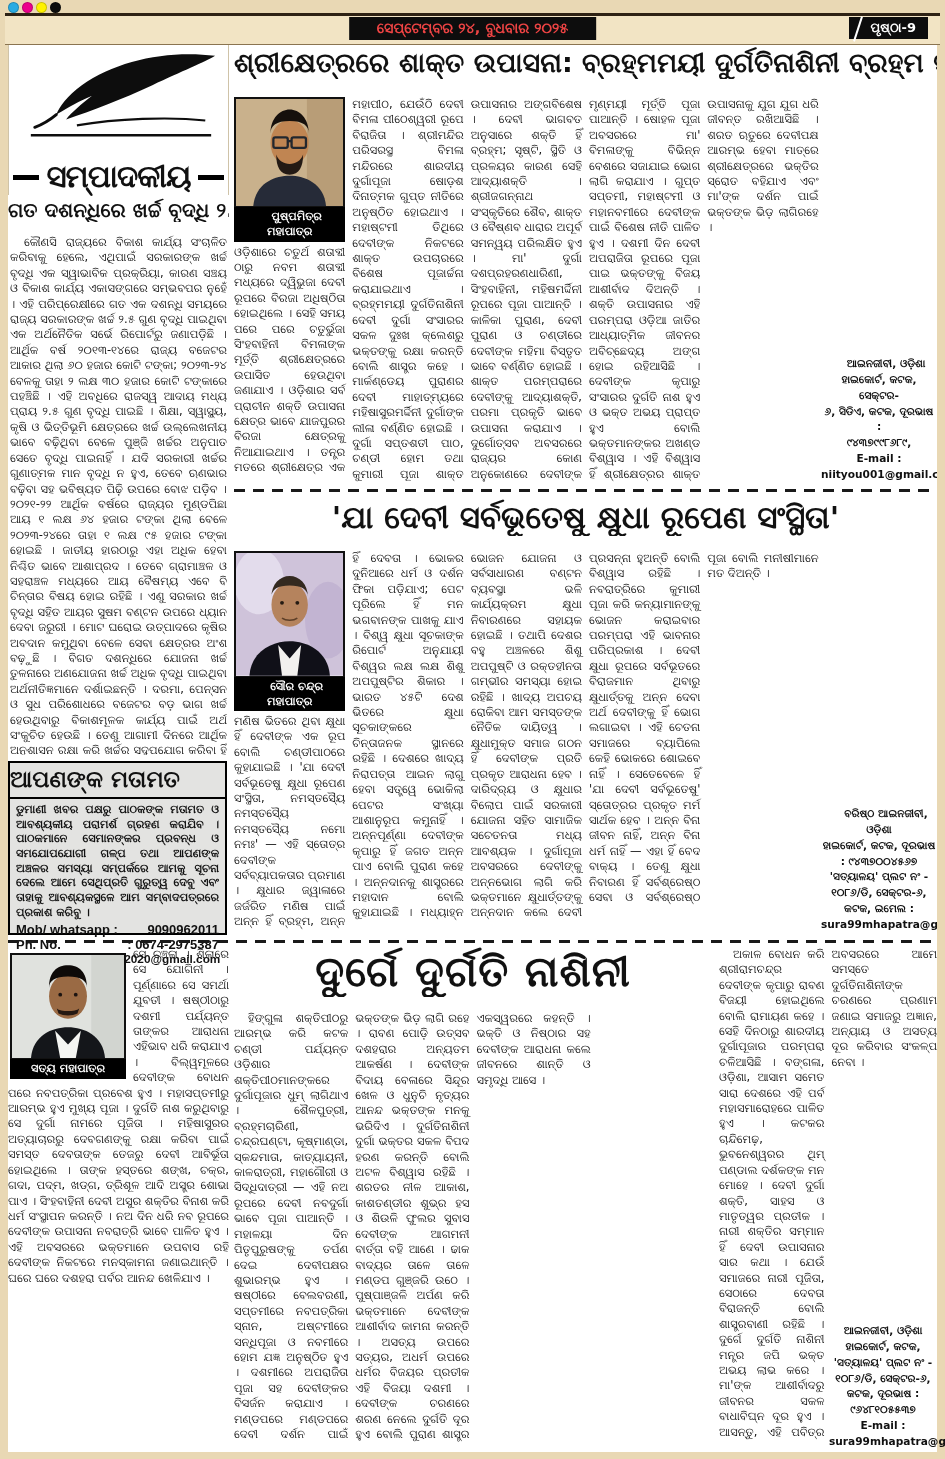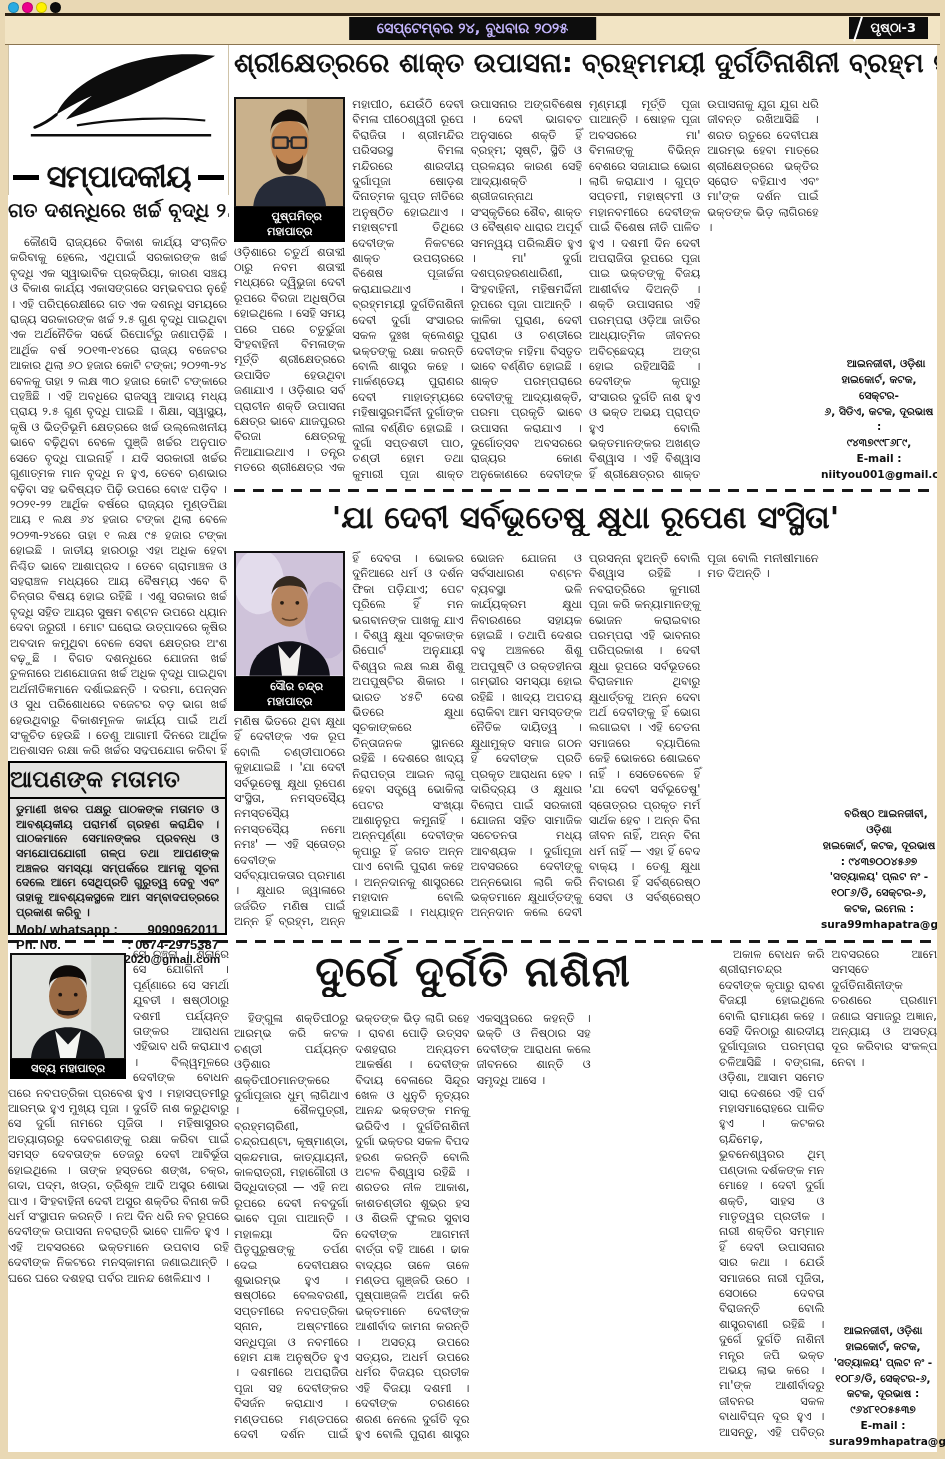--- a/index.html
+++ b/index.html
@@ -7,21 +7,21 @@
        font-family:"DejaVu Sans","Liberation Sans",sans-serif;color:#111;}
   .page{position:absolute;inset:0;overflow:hidden;}
 
   
   .cmyk{position:absolute;top:2px;left:8px;display:flex;gap:3px;}
   .dot{width:9px;height:9px;border-radius:50%;display:inline-block;border:1px solid rgba(0,0,0,.2);}
   .dot.c{background:#29abe2;} .dot.m{background:#ec008c;} .dot.y{background:#fff200;} .dot.k{background:#0d0d0d;}
   .topbar{position:absolute;top:13px;left:5px;right:5px;height:28px;background:#f2e4c4;
           border-top:3px solid #2e2214;border-bottom:1px solid #8a7450;}
   .mast{position:absolute;left:16px;top:5px;font-weight:bold;font-size:14px;color:#a21caf;margin-top:44px;}
-  .datebox{position:absolute;left:50%;transform:translateX(-50%);top:1px;background:#0d0d0d;color:#c4b5fd;
+  .datebox{position:absolute;left:50%;transform:translateX(-50%);top:1px;background:#0d0d0d;color:#ef4444;
            font-weight:bold;font-size:14.5px;padding:3px 28px;white-space:nowrap;}
   .pagebox{position:absolute;right:12px;top:1px;background:#0d0d0d;color:#fff;font-weight:bold;
            font-size:13px;padding:3px 12px 3px 22px;white-space:nowrap;}
   .slash{position:absolute;left:8px;top:-1px;width:2px;height:26px;background:#fff;transform:rotate(18deg);}
 
   
   .content{position:absolute;left:8px;top:45px;width:929px;height:1407px;background:#fff;}
   .left-rail{position:absolute;left:0;top:0;width:221px;height:100%;}
   .right-rail{position:absolute;left:226px;top:0;width:703px;height:100%;}
 
@@ -90,21 +90,21 @@
     <span class="dot m"></span>
     <span class="dot y"></span>
     <span class="dot k"></span>
   </div>
 
   <div class="topbar">
     <span class="mast">ଡୁମାଣୀ ଖବର</span>
     <span class="datebox">ସେପ୍ଟେମ୍ବର ୨୪, ବୁଧବାର ୨୦୨୫</span>
     <span class="pagebox">
       <i class="slash"></i>
-      <span>ପୃଷ୍ଠା-3</span>
+      <span>ପୃଷ୍ଠା-9</span>
     </span>
   </div>
 
   <div class="content">
 
     <div class="left-rail">
 
       <div class="ed-mast">
         <svg class="quill" viewBox="0 0 200 92">
           <path d="M196,6 C150,0 96,10 60,36 C45,47 37,58 34,66 C48,58 57,52 70,47 C60,55 49,64 44,71 C70,62 102,50 132,36 C162,22 186,12 196,6 Z" fill="#0d0d0d"></path>

